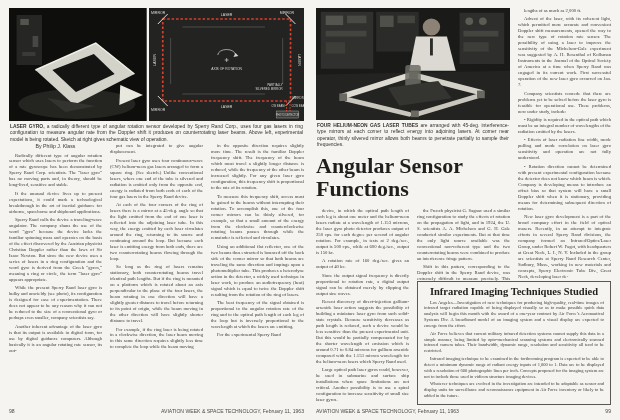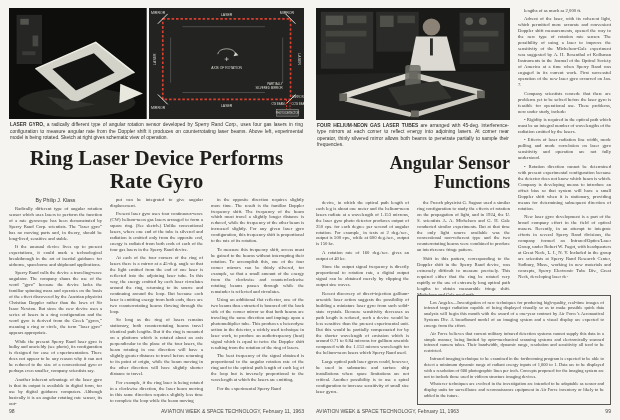--- a/index.html
+++ b/index.html
@@ -20,21 +20,21 @@
   svg{display:block;}
 
   
   .caption{font-family:"Liberation Sans",sans-serif;font-size:4.9px;line-height:1.32;
            text-align:justify;color:#35332f;margin:3px 1px 0;}
   .caption b{font-weight:bold;}
 
   
   .headline{font-family:"Liberation Serif",serif;font-weight:bold;color:#201f1d;
             text-align:center;font-size:21px;line-height:1.05;margin:6px 0 5px;}
-  .headline.r{font-size:18px;text-align:right;margin:5px 0 4px;}
+  .headline.r{font-size:22px;text-align:left;margin:5px 0 4px;}
 
   .byline{text-align:center;font-family:"Liberation Sans",sans-serif;font-size:5.2px;
           color:#3a3836;margin:1px 0 5px;text-indent:0 !important;}
 
   
   .cols{display:flex;gap:8px;flex:1 1 auto;min-height:0;overflow:hidden;}
   .col{flex:1 1 0;min-width:0;font-size:4.7px;line-height:1.27;text-align:justify;
        color:#3c3a38;overflow:hidden;}
   .col p{margin:0 0 2.5px;text-indent:6px;}
 
@@ -122,21 +122,20 @@
             <text x="138" y="99" text-anchor="end" font-size="2.8">CW BEAM</text>
             <text x="145" y="99" font-size="2.8">CCW BEAM</text>
             <text x="141" y="108" text-anchor="middle" font-size="2.6">PHOTO DETECTOR</text>
           </g>
         </svg>
       </div>
     </div>
 
     <p class="caption"><b>LASER GYRO,</b><span> a radically different type of angular rotation sensor developed by Sperry Rand Corp., uses four gas lasers in ring configuration to measure angular rate from the Doppler shift it produces on counterrotating laser beams. Above left, experimental model is being rotated. Sketch at right gives schematic view of operation.</span></p>
 
-    <h1 class="headline">Ring Laser Device Performs Rate Gyro</h1>
 
     <div class="cols">
       <div class="col">
         <p class="byline">By Philip J. Klass</p>
         <p>Radically different type of angular rotation sensor which uses lasers to perform the function of a rate gyroscope has been demonstrated by Sperry Rand Corp. scientists. The “laser gyro” has no moving parts and, in theory, should be long-lived, sensitive and stable.</p>
         <p>If the unusual device lives up to present expectations, it could mark a technological breakthrough in the art of inertial guidance for airborne, spaceborne and shipboard applications.</p>
         <p>Sperry Rand calls the device a traveling-wave angulator. The company shuns the use of the word “gyro” because the device lacks the familiar spinning mass and operates on the basis of the effect discovered by the Austrian physicist Christian Doppler rather than the laws of Sir Isaac Newton. But since the new device uses a series of lasers in a ring configuration and the word gyro is derived from the Greek “gyros,” meaning a ring or circle, the term “laser gyro” appears appropriate.</p>
         <p>While the present Sperry Rand laser gyro is bulky and unwieldy (see photo), its configuration is designed for ease of experimentation. There does not appear to be any reason why it can not be reduced to the size of a conventional gyro or perhaps even smaller, company scientists say.</p>
         <p>Another inherent advantage of the laser gyro is that its output is available in digital form, for use by digital guidance computers. Although basically it is an angular rotating rate sensor, its out-</p>
       </div>
@@ -222,20 +221,21 @@
         <p>Large optical path laser gyros could, however, be used in submarine and surface ship installations where space limitations are not critical. Another possibility is to use a spiral configuration to increase sensitivity of small size laser gyros.</p>
 
       </div>
 
       <div class="col rcol2">
         <p>the French physicist G. Sagnac used a similar ring configuration to study the effects of rotation on the propagation of light, and in 1924, the U. S. scientists A. A. Michelson and G. H. Gale conducted similar experiments. But at that time the only light source available was the conventional non-coherent type and the two counterrotating beams were combined to produce an interference fringe pattern.</p>
         <p>Shift in this pattern, corresponding to the Doppler shift in the Sperry Rand device, was extremely difficult to measure precisely. This required either that the ring be rotated very rapidly or the use of extremely long optical path lengths to obtain measurable fringe shift. Michelson and Gale used path</p>
       </div>
 
       <div class="irbox">
+        <h3>Infrared Imaging Techniques Studied</h3>
         <p>Los Angeles—Investigation of new techniques for producing high-quality, real-time images of infrared target radiation capable of being displayed visually so as to make possible quick data analysis will begin this month with the award of a one-year contract by Air Force’s Aeronautical Systems Div. A breadboard model of an imaging system and a visual display are expected to emerge from the effort.</p>
         <p>Air Force believes that current military infrared detection systems cannot supply this data in a simple manner, being limited by opto-mechanical scanning systems and electronically scanned infrared camera tubes. Their bandwidth, dynamic range, resolution and sensitivity all tend to be restricted.</p>
         <p>Infrared imaging technique to be examined in the forthcoming program is expected to be able to detect a minimum dynamic range of radiant energy inputs of 1,000 to 1. Data are to be displayed with a resolution of 600 photographic lines per inch. Concepts proposed for the imaging system are not to include those used in vidicon structure imaging devices.</p>
         <p>Whatever techniques are evolved in the investigation are intended to be adaptable as sensor and display units for surveillance and reconnaissance equipment in Air Force inventory or likely to be added in the future.</p>
       </div>
     </div>
 
     <div class="footer">
       <span>AVIATION WEEK &amp; SPACE TECHNOLOGY, February 11, 1963</span>
       <span>99</span>

